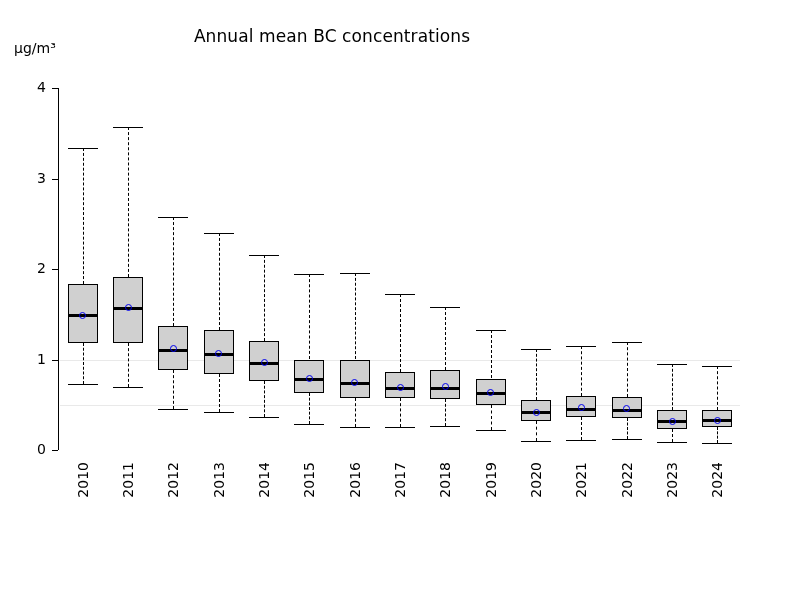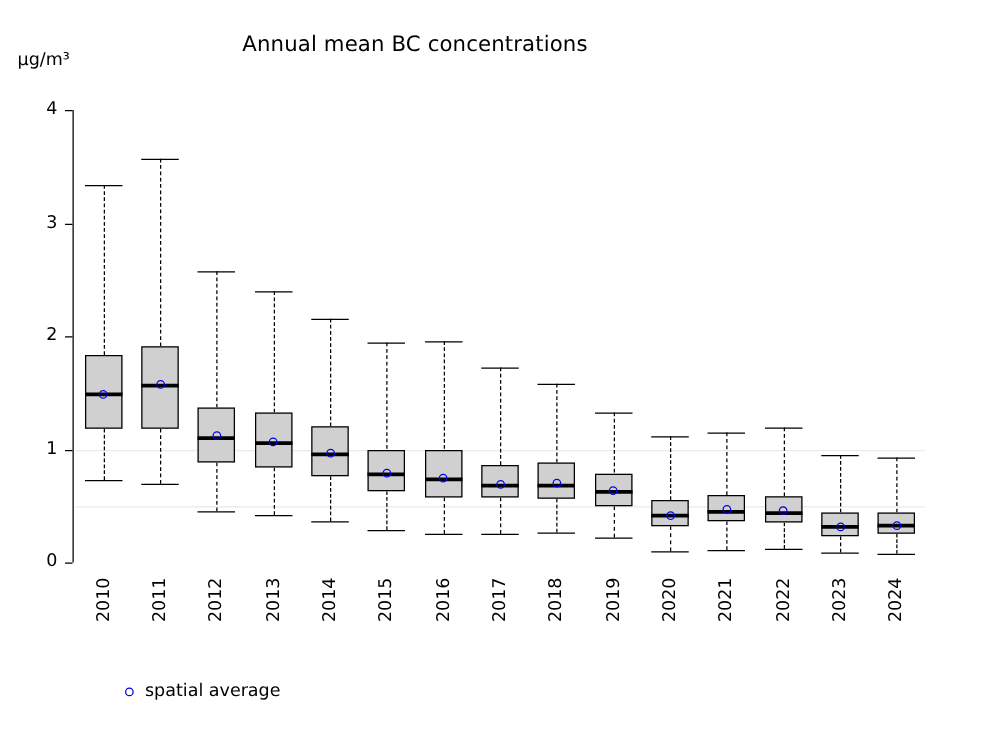--- a/index.html
+++ b/index.html
@@ -273,18 +273,14 @@
       <div class="x-label" style="left: 392px; top: 462px;">2017</div>
       <div class="x-label" style="left: 437.333px; top: 462px;">2018</div>
       <div class="x-label" style="left: 482.667px; top: 462px;">2019</div>
       <div class="x-label" style="left: 528px; top: 462px;">2020</div>
       <div class="x-label" style="left: 573.333px; top: 462px;">2021</div>
       <div class="x-label" style="left: 618.667px; top: 462px;">2022</div>
       <div class="x-label" style="left: 664px; top: 462px;">2023</div>
       <div class="x-label" style="left: 709.333px; top: 462px;">2024</div>
     </div>
 
-  <div id="legend">
-    <div id="legend-marker"></div>
-    <span>spatial average</span>
-  </div>
 
 </div>
 
 </body></html>

